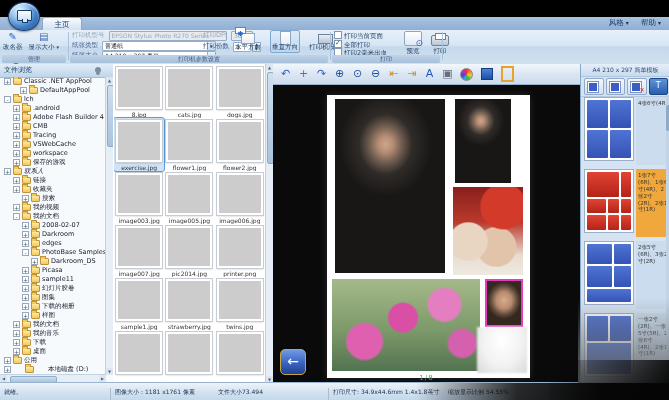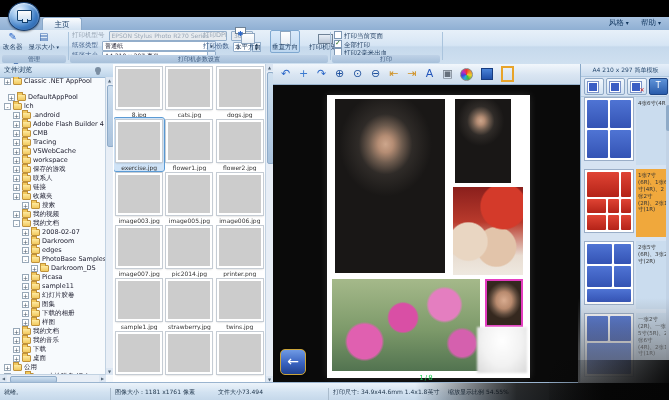--- a/index.html
+++ b/index.html
@@ -209,36 +209,40 @@
       <span class="rbtn"><span class="ric"><span class="bic ic-print ic-gear" style="display:inline-block;width:13px;height:8px;margin-top:3px;"></span></span><span>打印机设置</span></span>
     </div>
     <div class="rgcap" style="left:70px;width:258px;">打印机参数设置</div>
     <div class="gsep" style="left:330px;"></div>
 
     <div style="position:absolute;left:334px;top:1px;" id="check-list">
         <div class="cbrow"><span class="cbx "></span><span>打印当前页面</span></div>
         <div class="cbrow"><span class="cbx on"></span><span>全部打印</span></div>
         <div class="cbrow"><span class="cbx "></span><span>打印2毫米出血</span></div>
       </div>
+    <div style="position:absolute;left:402px;top:0px;">
+      <span class="bigbtn"><span class="bic ic-prev"></span><span>预览</span></span>
+      <span class="bigbtn"><span class="bic ic-print" style="margin-top:4px;height:9px;"></span><span>打印</span></span>
+    </div>
     <div class="rgcap" style="left:332px;width:108px;">打印</div>
     <div class="gsep" style="left:442px;"></div>
   </div>
 
   <div class="leftpanel">
     <div class="phead">
       <span>文件浏览</span>
       <span class="pin"></span>
     </div>
     <div class="tree" id="tree-list">
         <div class="titem" style="padding-left: 4px;">
           <span class="exp">+</span>
           <span class="fold"></span>
           <span class="tlabel">Classic .NET AppPool</span>
         </div>
-        <div class="titem" style="padding-left: 8px; margin-top: 7px;">
+        <div class="titem" style="padding-left: 20px;">
           <span class="exp">+</span>
           <span class="fold"></span>
           <span class="tlabel">DefaultAppPool</span>
         </div>
         <div class="titem" style="padding-left: 4px;">
           <span class="exp">-</span>
           <span class="fold"></span>
           <span class="tlabel">lch</span>
         </div>
         <div class="titem" style="padding-left: 13px;">
@@ -269,21 +273,21 @@
         <div class="titem" style="padding-left: 13px;">
           <span class="exp">+</span>
           <span class="fold"></span>
           <span class="tlabel">workspace</span>
         </div>
         <div class="titem" style="padding-left: 13px;">
           <span class="exp">+</span>
           <span class="fold"></span>
           <span class="tlabel">保存的游戏</span>
         </div>
-        <div class="titem" style="padding-left: 13px;">
+        <div class="titem" style="padding-left: 4px; font-style: italic;">
           <span class="exp">+</span>
           <span class="fold"></span>
           <span class="tlabel">联系人</span>
         </div>
         <div class="titem" style="padding-left: 13px;">
           <span class="exp">+</span>
           <span class="fold"></span>
           <span class="tlabel">链接</span>
         </div>
         <div class="titem" style="padding-left: 13px;">

